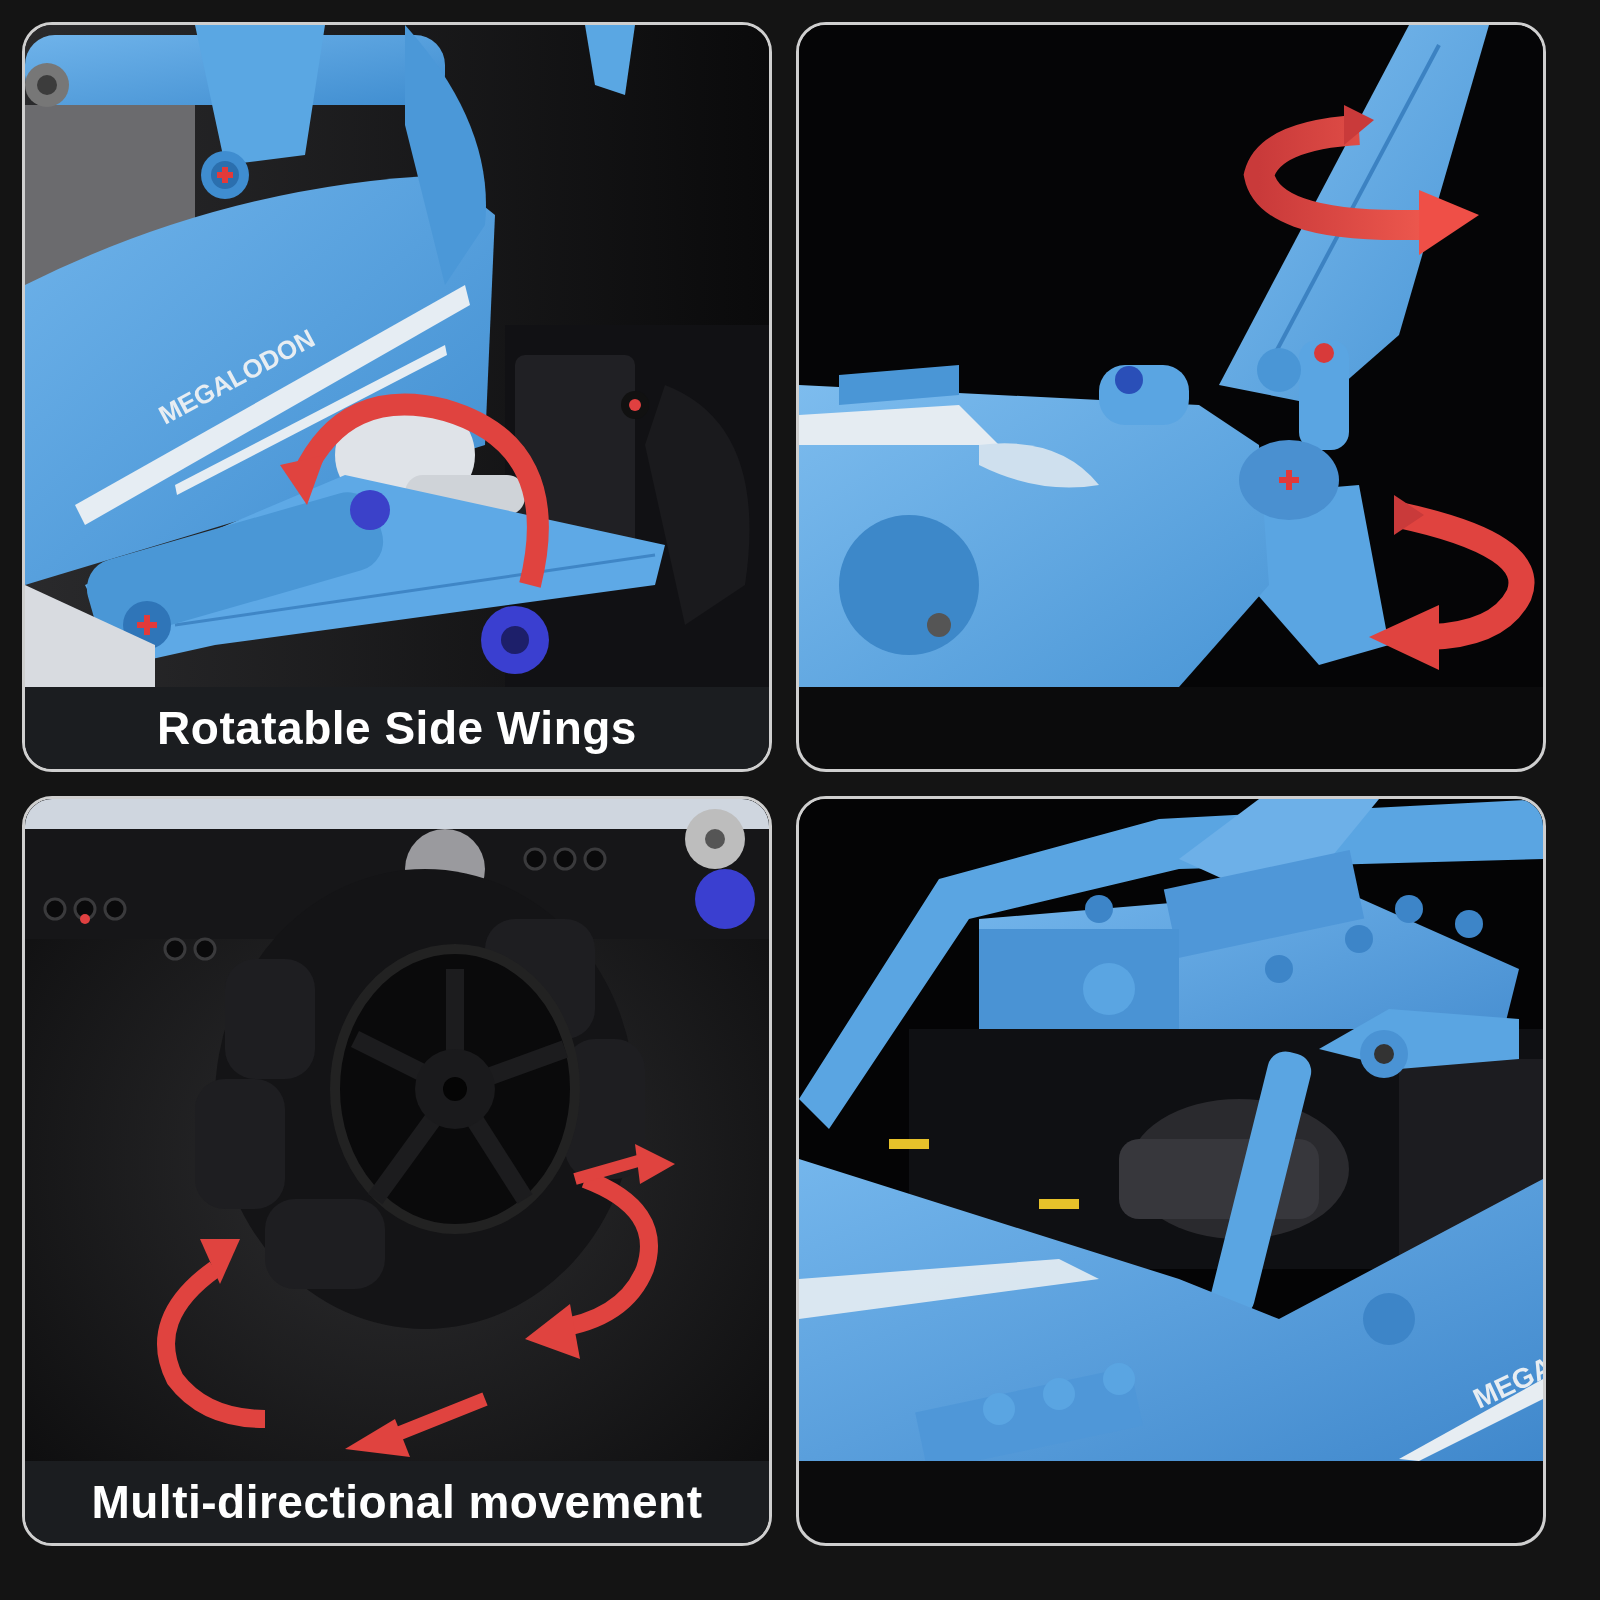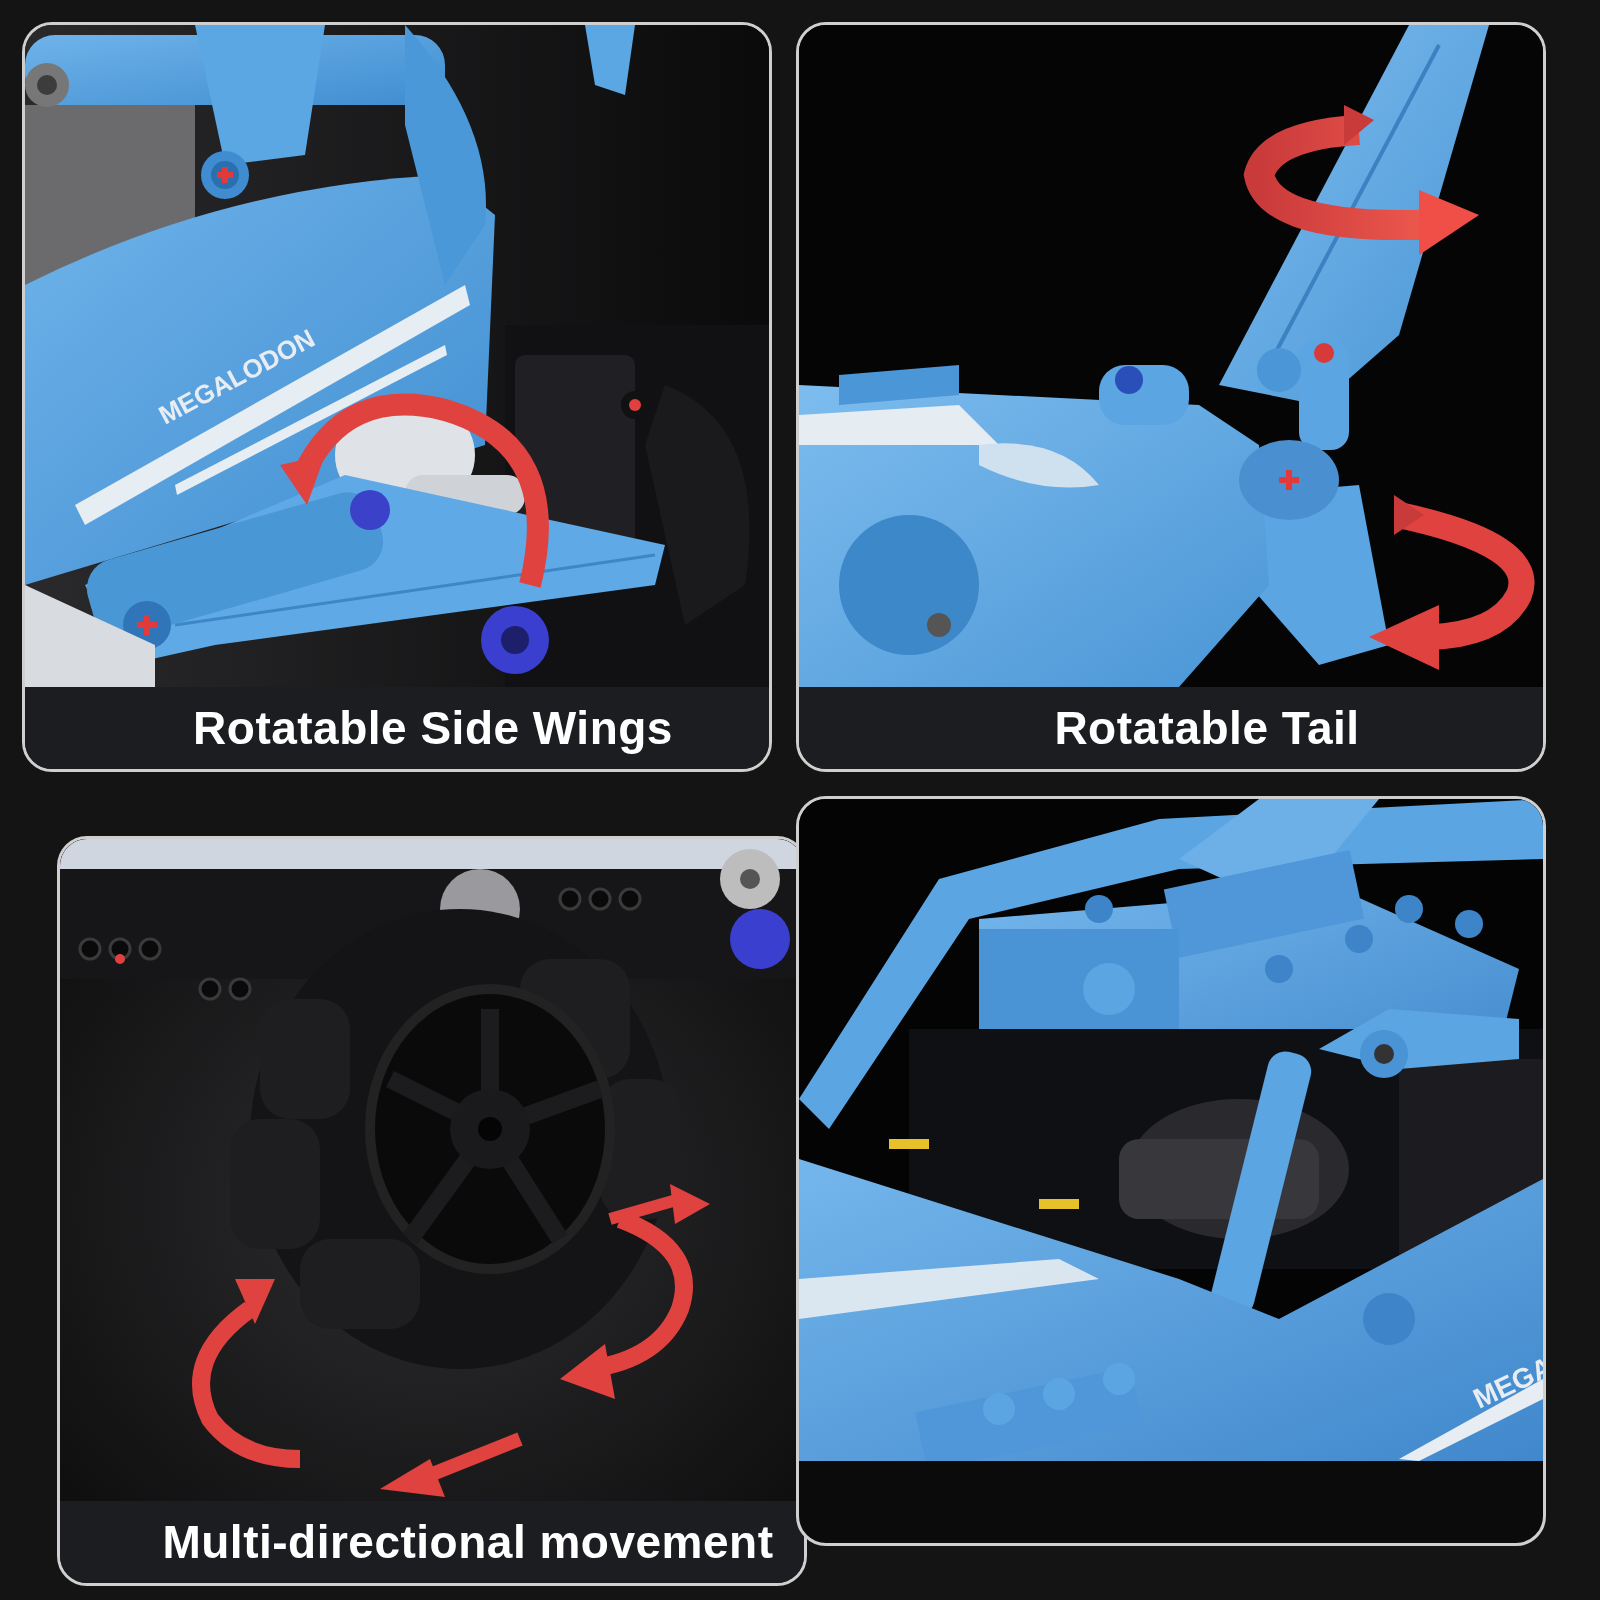--- a/index.html
+++ b/index.html
@@ -7,27 +7,27 @@
     width:1600px; height:1600px; background:#141414; position:relative; overflow:hidden;
     font-family:"Liberation Sans", "DejaVu Sans", sans-serif;
   }
   .panel {
     position:absolute; width:744px; height:744px;
     border:3px solid #cfcfcf; border-radius:30px; overflow:hidden;
     background:#0b0b0c;
   }
   .p1 { left:22px; top:22px; }
   .p2 { left:796px; top:22px; }
-  .p3 { left:22px; top:836px;margin-left:35px; }
+  .p3 { left:22px; top:796px; }
   .p4 { left:796px; top:796px; }
   .scene { position:absolute; left:0; top:0; width:744px; height:662px; overflow:hidden; }
   .scene svg { display:block; }
   .caption {
     position:absolute; left:0; bottom:0; width:744px; height:82px;
-    background:#1b1d20; display:flex; align-items:center; justify-content:center;padding-left:36px;
+    background:#1b1d20; display:flex; align-items:center; justify-content:center;
   }
   .caption span {
     color:#ffffff; font-weight:700; font-size:46px; letter-spacing:0.5px;
     font-family:"Liberation Sans", "DejaVu Sans", sans-serif;
   }
 </style>
 </head>
 <body>
 
 <div class="panel p1">
@@ -136,23 +136,20 @@
         <path d="M620 165 L680 190 L620 230 Z" fill="#ef4f47"></path>
         <path d="M545 80 L575 95 L545 120 Z" fill="#c93a3a"></path>
       </g>
 
       <g>
         <path d="M600 490 Q740 520 720 570 Q700 610 630 612" fill="none" stroke="#e0433f" stroke-width="26"></path>
         <path d="M640 580 L570 612 L640 645 Z" fill="#e0433f"></path>
         <path d="M595 470 L625 490 L595 510 Z" fill="#c93a3a"></path>
       </g>
     </svg>
-  </div>
-  <div class="caption">
-    <span>Rotatable Tail</span>
   </div>
 </div>
 
 <div class="panel p3">
   <div class="scene">
     <svg width="744" height="662" viewBox="0 0 744 662">
       <defs>
         <radialGradient id="floor" cx="0.5" cy="0.55" r="0.7">
           <stop offset="0" stop-color="#2e2e30"></stop>
             <stop offset="1" stop-color="#0d0d0e"></stop>

